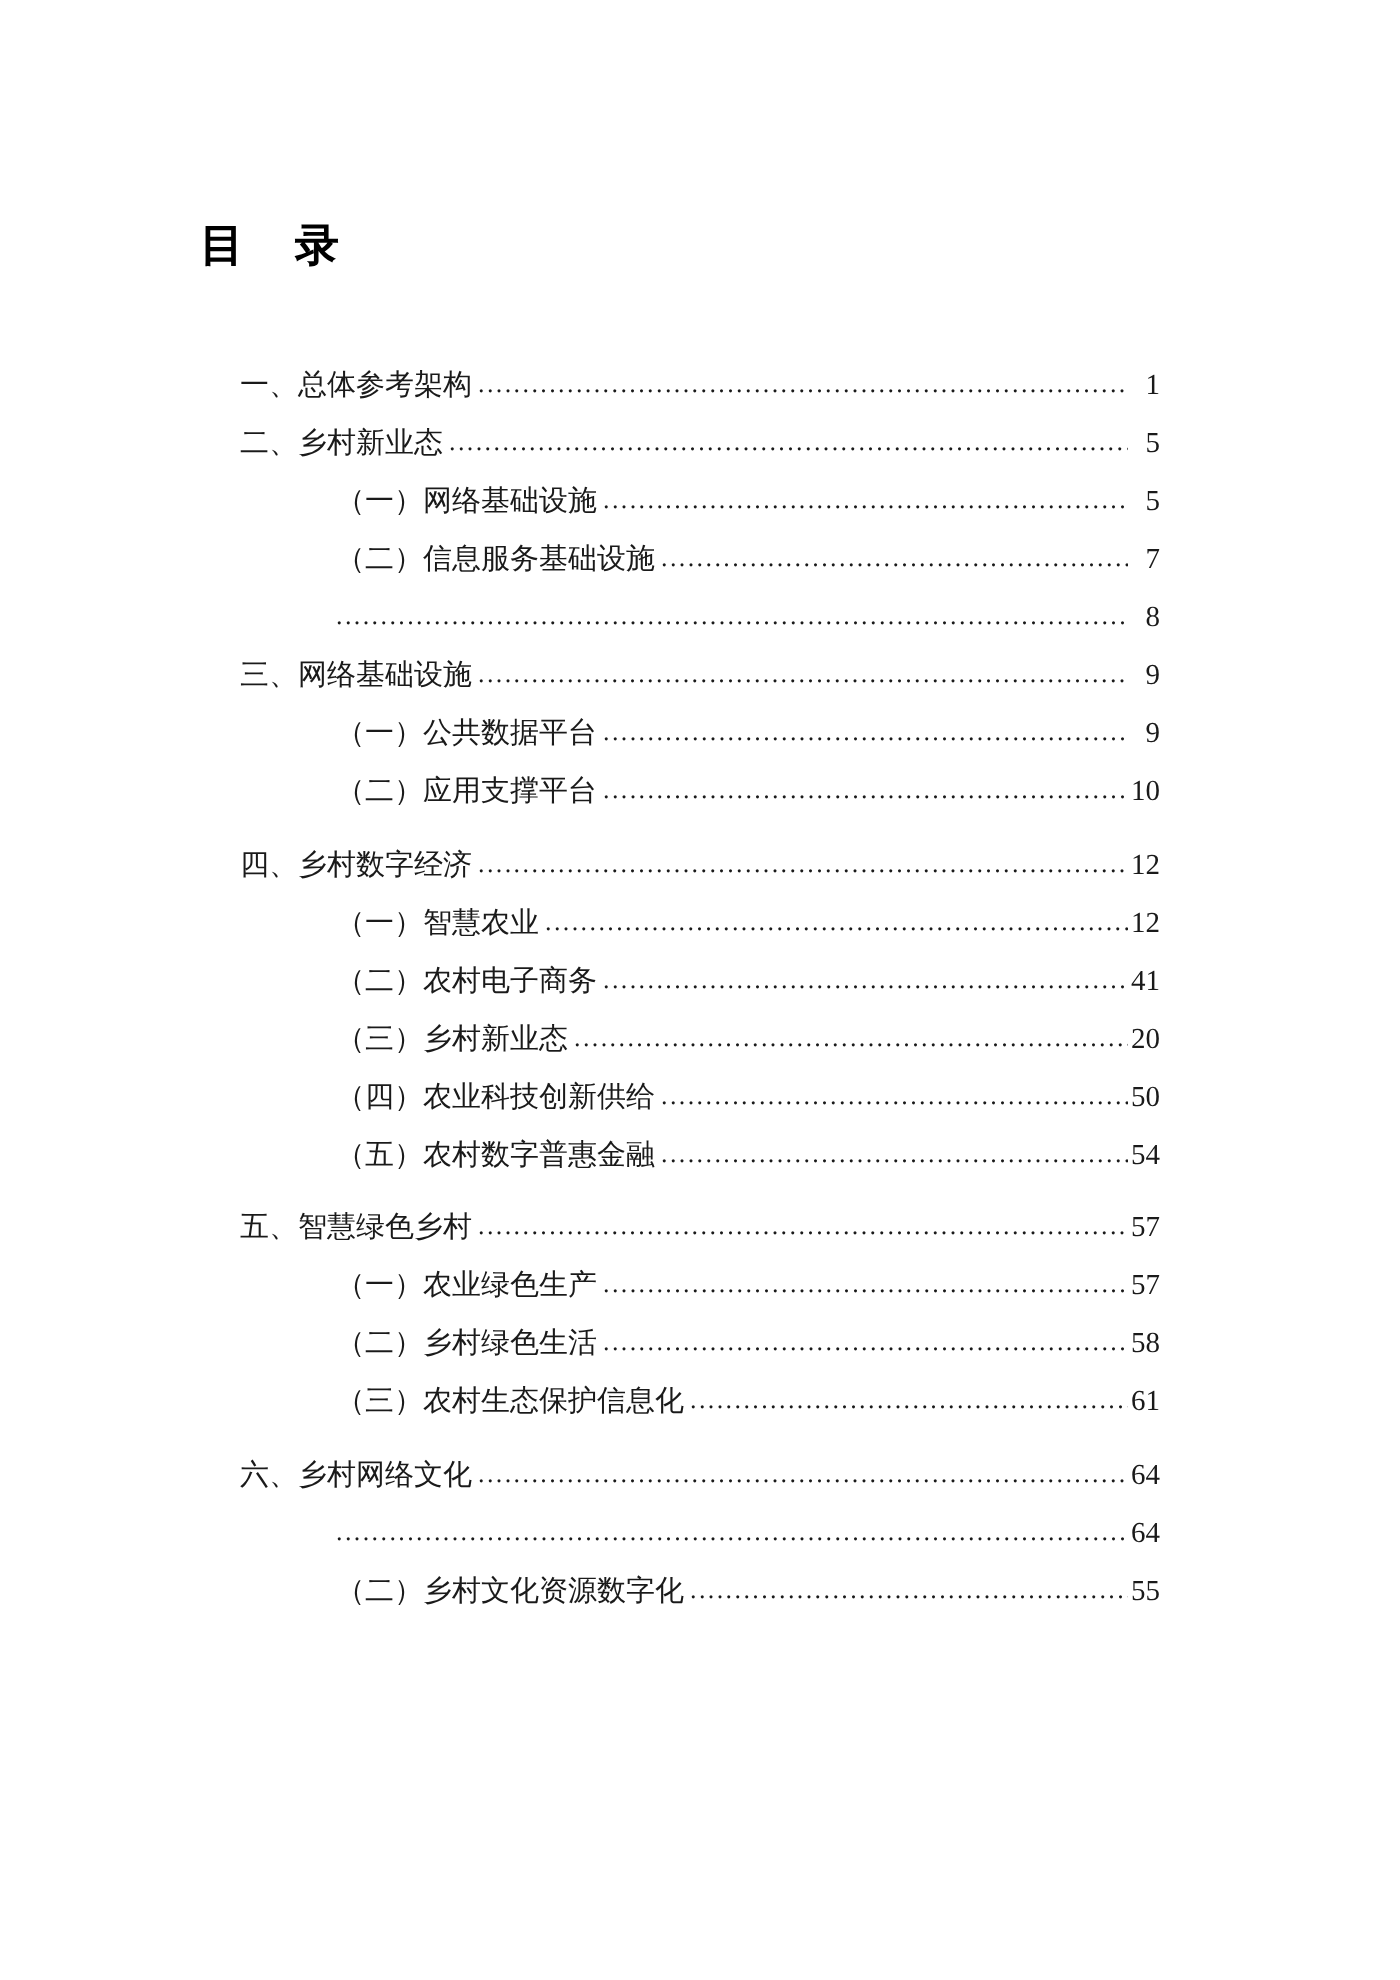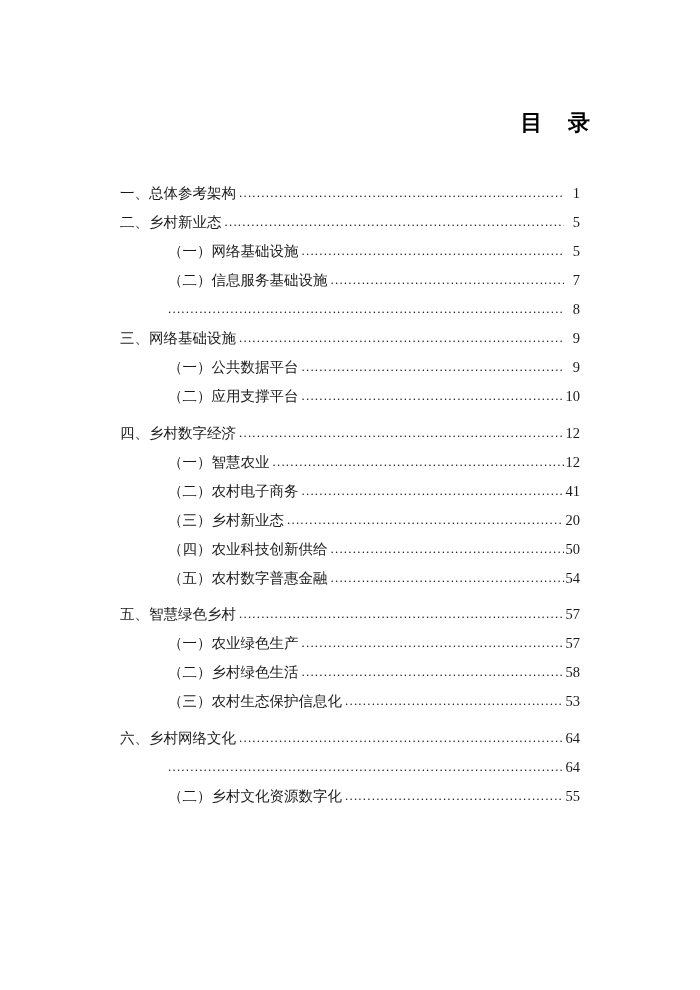--- a/index.html
+++ b/index.html
@@ -16,21 +16,21 @@
     overflow: hidden;
   }
   .page {
     position: relative;
     width: 700px;
     height: 990px;
     box-sizing: border-box;
     padding: 0 100px;
   }
   .doc-title {
-    text-align: right;
+    text-align: left;
     font-size: 22px;
     font-weight: bold;
     letter-spacing: 10px;
     margin-top: 108px;
     margin-bottom: 0;
     color: #000;
     font-family: "Liberation Serif", "DejaVu Serif", serif;
   }
   .toc {
     margin-top: 48px;
@@ -165,21 +165,21 @@
         <span class="toc-page">57</span>
       </div>
       <div class="toc-entry level-2">
         <span class="toc-label">（二）乡村绿色生活</span>
         <span class="toc-dots">..................................................................................................</span>
         <span class="toc-page">58</span>
       </div>
       <div class="toc-entry level-2 group-gap">
         <span class="toc-label">（三）农村生态保护信息化</span>
         <span class="toc-dots">..................................................................................................</span>
-        <span class="toc-page">53</span>
+        <span class="toc-page">61</span>
       </div>
       <div class="toc-entry level-1">
         <span class="toc-label">六、乡村网络文化</span>
         <span class="toc-dots">..................................................................................................</span>
         <span class="toc-page">64</span>
       </div>
       <div class="toc-entry level-2">
         <span class="toc-dots">..................................................................................................</span>
         <span class="toc-page">64</span>
       </div>

